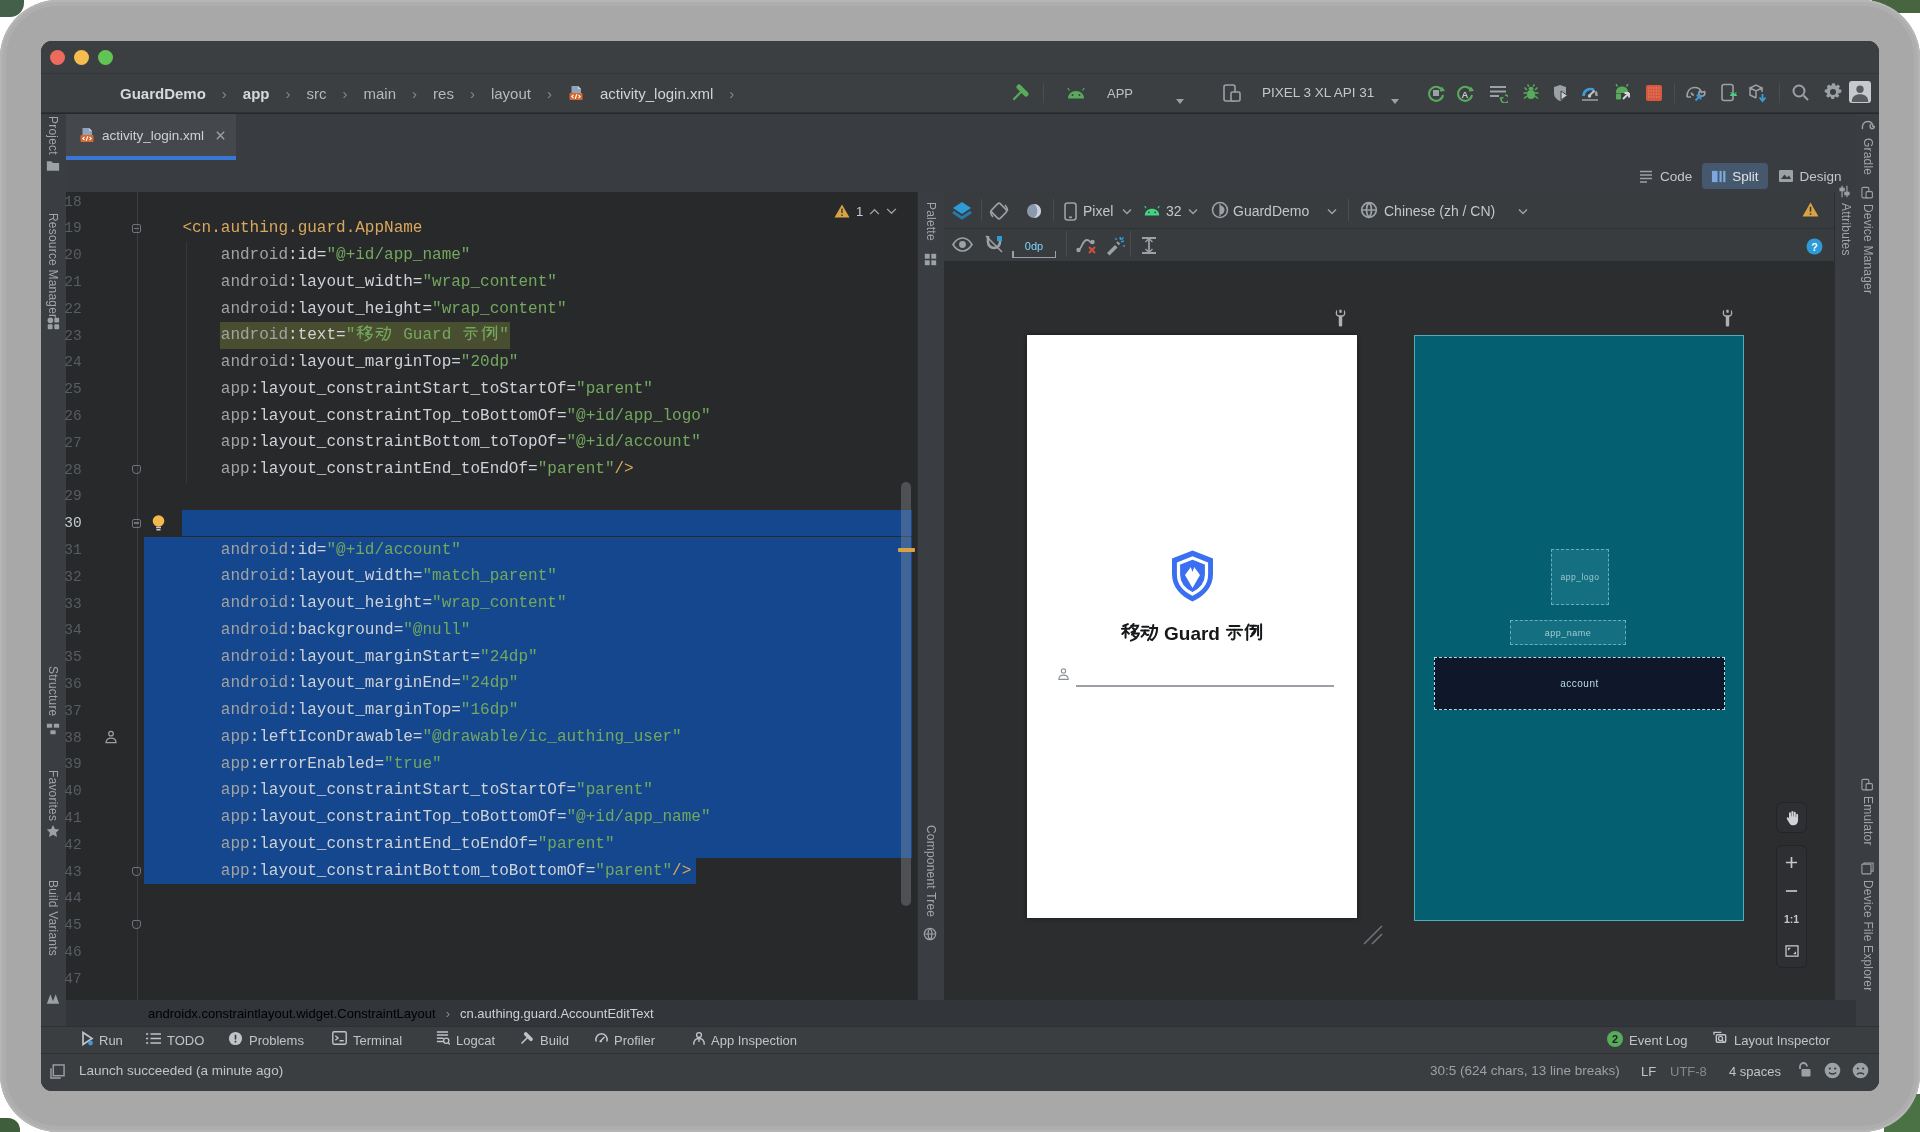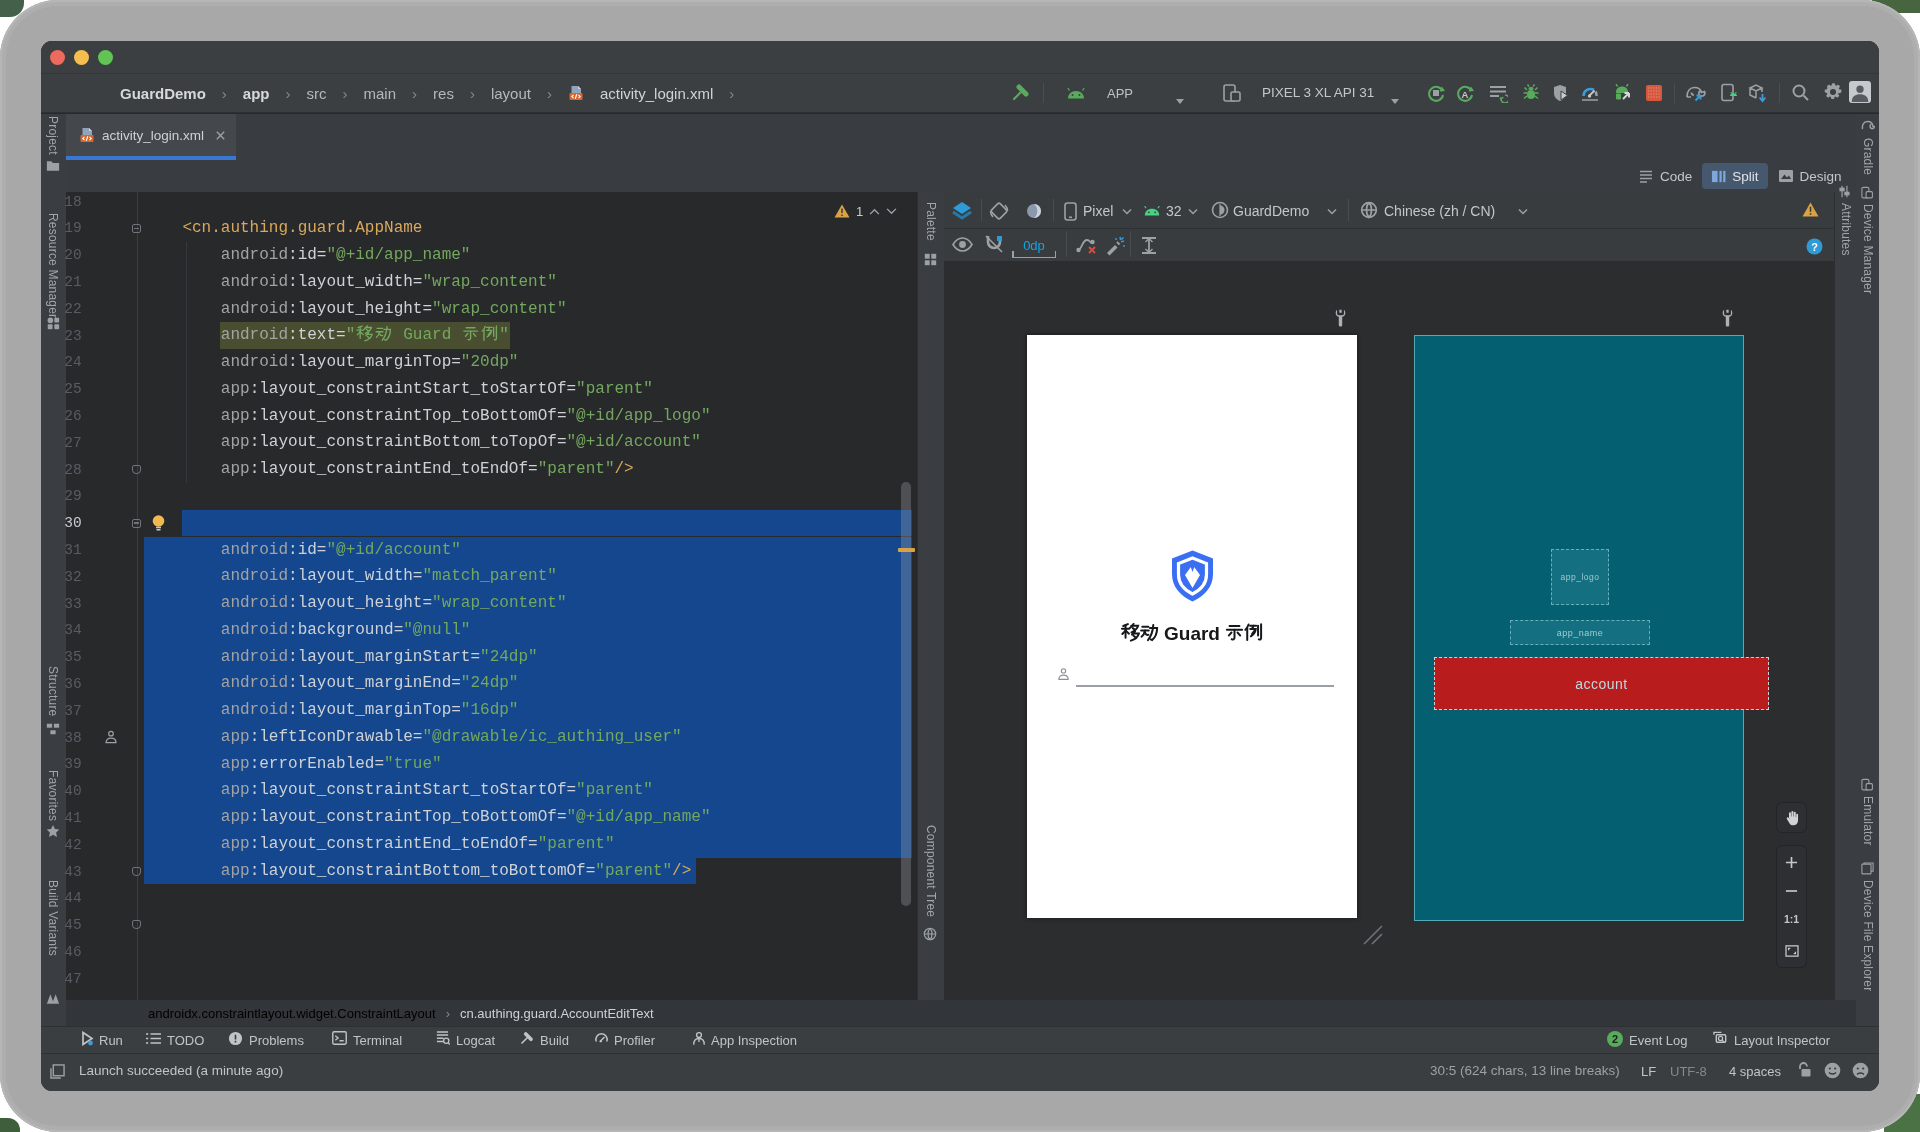--- a/index.html
+++ b/index.html
@@ -546,21 +546,21 @@
           <circle cx="10.5" cy="7.5" r="3.4" fill="#9ca1a6"></circle>
         </svg>
       </div>
 <div class="ic" style="left:984px;top:234px">
         <svg width="20" height="20" viewBox="0 0 20 20">
           <path d="M4 2 V8 A6 6 0 0 0 16 8 V2" fill="none" stroke="#9ca1a6" stroke-width="2.6"></path>
           <rect x="13" y="2" width="5" height="5" fill="#2e9bd6"></rect>
           <path d="M2 2 L18 18" stroke="#9ca1a6" stroke-width="1.6"></path>
         </svg>
       </div>
-<div class="abs" style="left:1012px;top:236px;width:44px;height:22px;border-bottom:1.5px solid #9ca1a6;text-align:center"><span class="ui" style="font-size:13px;color:#0ea5e9">0dp</span></div>
+<div class="abs" style="left:1012px;top:236px;width:44px;height:22px;border-bottom:1.5px solid #9ca1a6;text-align:center"><span class="ui" style="font-size:11px;color:#7dd3fc">0dp</span></div>
 <div class="abs" style="left:1012px;top:251px;width:1.5px;height:7px;background:#9ca1a6"></div>
 <div class="abs" style="left:1054.5px;top:251px;width:1.5px;height:7px;background:#9ca1a6"></div>
 <div class="abs" style="left:1066px;top:231px;width:1px;height:26px;background:#4a4d50"></div>
 <div class="ic" style="left:1076px;top:237px">
         <svg width="22" height="17" viewBox="0 0 22 17">
           <path d="M2 13 C6 13 6 3 11 3 C14 3 14 6 16 6" fill="none" stroke="#9ca1a6" stroke-width="1.8"></path>
           <circle cx="2.5" cy="13" r="2.2" fill="#9ca1a6"></circle>
           <circle cx="16.5" cy="5" r="2.2" fill="#9ca1a6"></circle>
           <path d="M13 10 L19 16 M19 10 L13 16" stroke="#cf5040" stroke-width="2"></path>
         </svg>
@@ -618,22 +618,22 @@
         <svg width="15" height="16" viewBox="0 0 24 24">
           <use href="#ic-user"></use>
         </svg>
       </div>
 <div class="abs" style="left:1076px;top:685px;width:258px;height:1.8px;background:#9aa0a6"></div>
 <svg class="ic" style="left:1362px;top:924px" width="22" height="22" viewBox="0 0 22 22">
         <path d="M2 20 L20 2 M10 20 L20 10" stroke="#6f7378" stroke-width="1.6"></path>
       </svg>
 <div class="abs" style="left:1414px;top:335px;width:330px;height:586px;background:#046070;border:1.6px solid #54abb8"></div>
 <div class="abs" style="left:1551px;top:549px;width:58px;height:56px;background:#147080;border:1px dashed #68aebc;display:flex;align-items:center;justify-content:center;font-size:8.5px;color:#9fc7cf;letter-spacing:.5px">app_logo</div>
-<div class="abs" style="left:1510px;top:620px;width:140px;height:25px;background:#147080;border:1px dashed #68aebc;display:flex;align-items:center;justify-content:center;font-size:9px;color:#a3cbd3;letter-spacing:.5px">app_name</div>
-<div class="abs" style="left:1434px;top:657px;width:335px;height:53px;background:#b91c1c;border:1px dashed #b9d9e0;display:flex;align-items:center;justify-content:center;font-size:14px;color:#bcdae1;letter-spacing:.5px">account</div>
+<div class="abs" style="left:1510px;top:620px;width:116px;height:25px;background:#147080;border:1px dashed #68aebc;display:flex;align-items:center;justify-content:center;font-size:9px;color:#a3cbd3;letter-spacing:.5px">app_name</div>
+<div class="abs" style="left:1434px;top:657px;width:291px;height:53px;background:#0f172a;border:1px dashed #b9d9e0;display:flex;align-items:center;justify-content:center;font-size:10px;color:#bcdae1;letter-spacing:.5px">account</div>
 <div class="abs" style="left:1776px;top:802px;width:31px;height:31px;background:#2d2f33;border:1px solid #222427;border-radius:6px;display:flex;align-items:center;justify-content:center">
 <svg width="18" height="18" viewBox="0 0 24 24">
           <path fill="#cfd3d7" d="M8 11.5 V5.5 a1.3 1.3 0 0 1 2.6 0 V10 h.6 V3.8 a1.3 1.3 0 0 1 2.6 0 V10 h.6 V4.8 a1.3 1.3 0 0 1 2.6 0 V11 h.6 V7.5 a1.25 1.25 0 0 1 2.5 0 V15 c0 4.2-2.6 6.8-6.3 6.8 c-2.9 0-4.3-1.3-6-4.2 l-2.6-4.3 a1.4 1.4 0 0 1 2.3-1.6 l1.9 2.3 Z"></path>
         </svg>
       </div>
 <div class="abs" style="left:1776px;top:845px;width:31px;height:123px;background:#2d2f33;border:1px solid #222427;border-radius:6px;display:flex;flex-direction:column;align-items:center;justify-content:space-around;color:#c3c7ca">
 <svg width="13" height="13" viewBox="0 0 14 14">
           <path d="M7 1 V13 M1 7 H13" stroke="#c3c7ca" stroke-width="1.8"></path>
         </svg>
 <svg width="13" height="4" viewBox="0 0 14 4">

